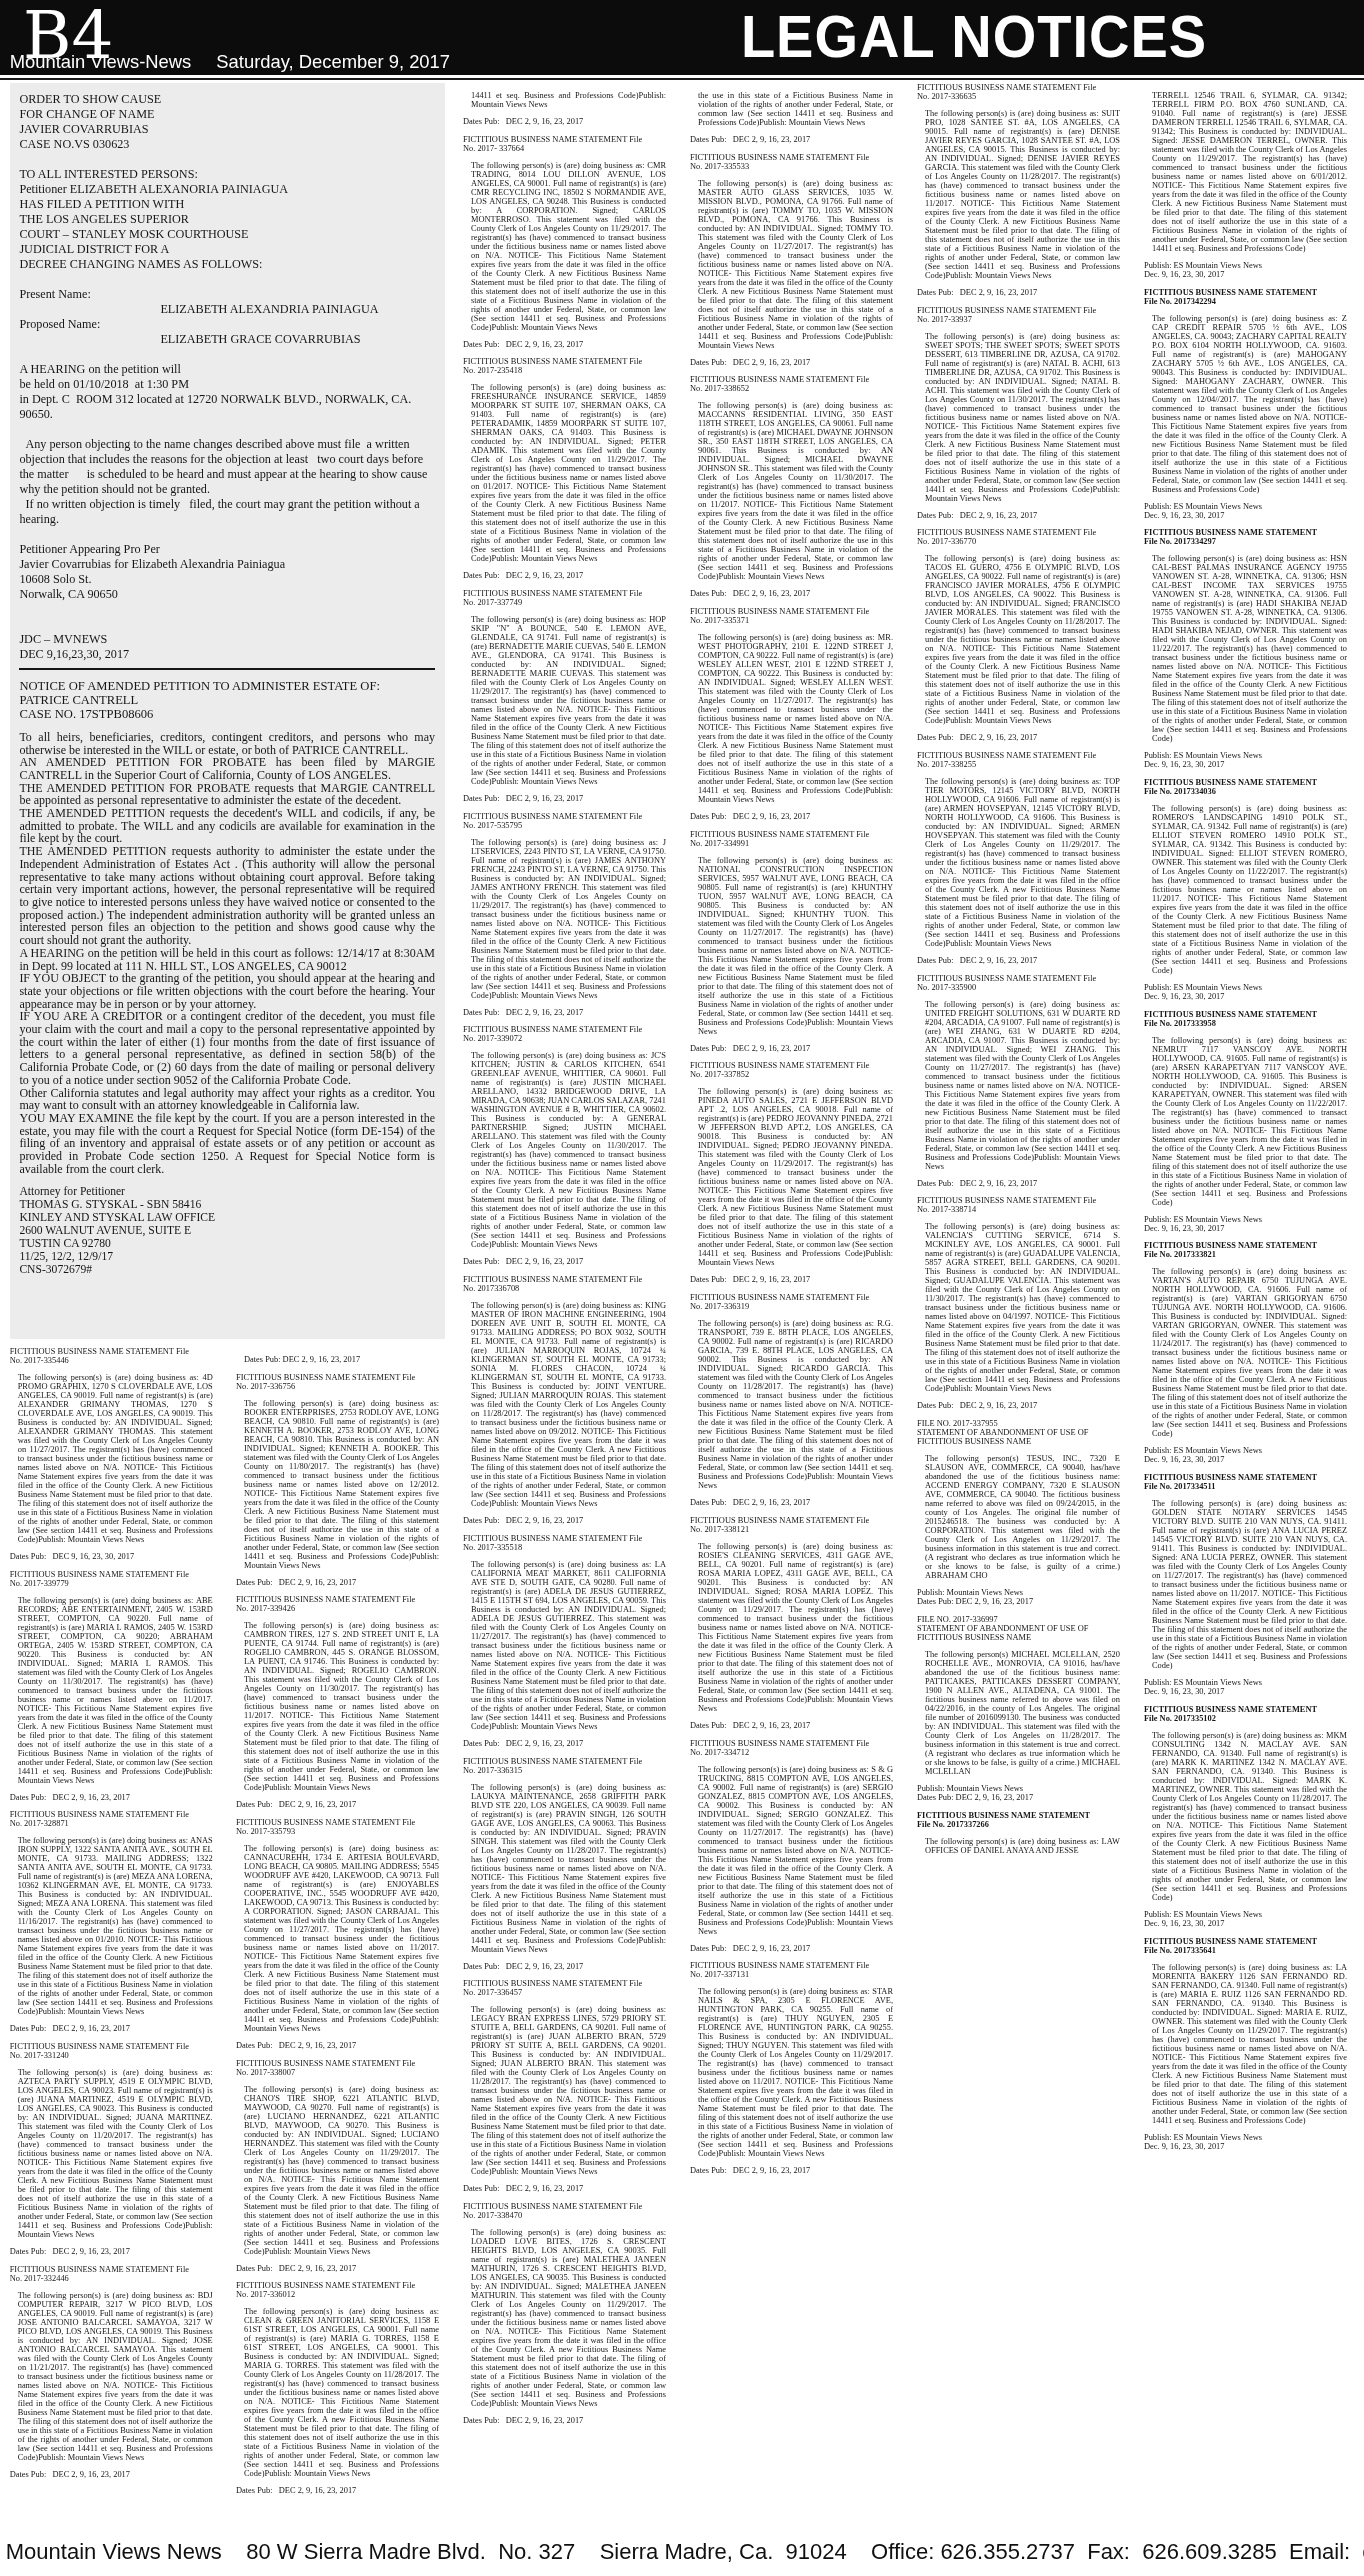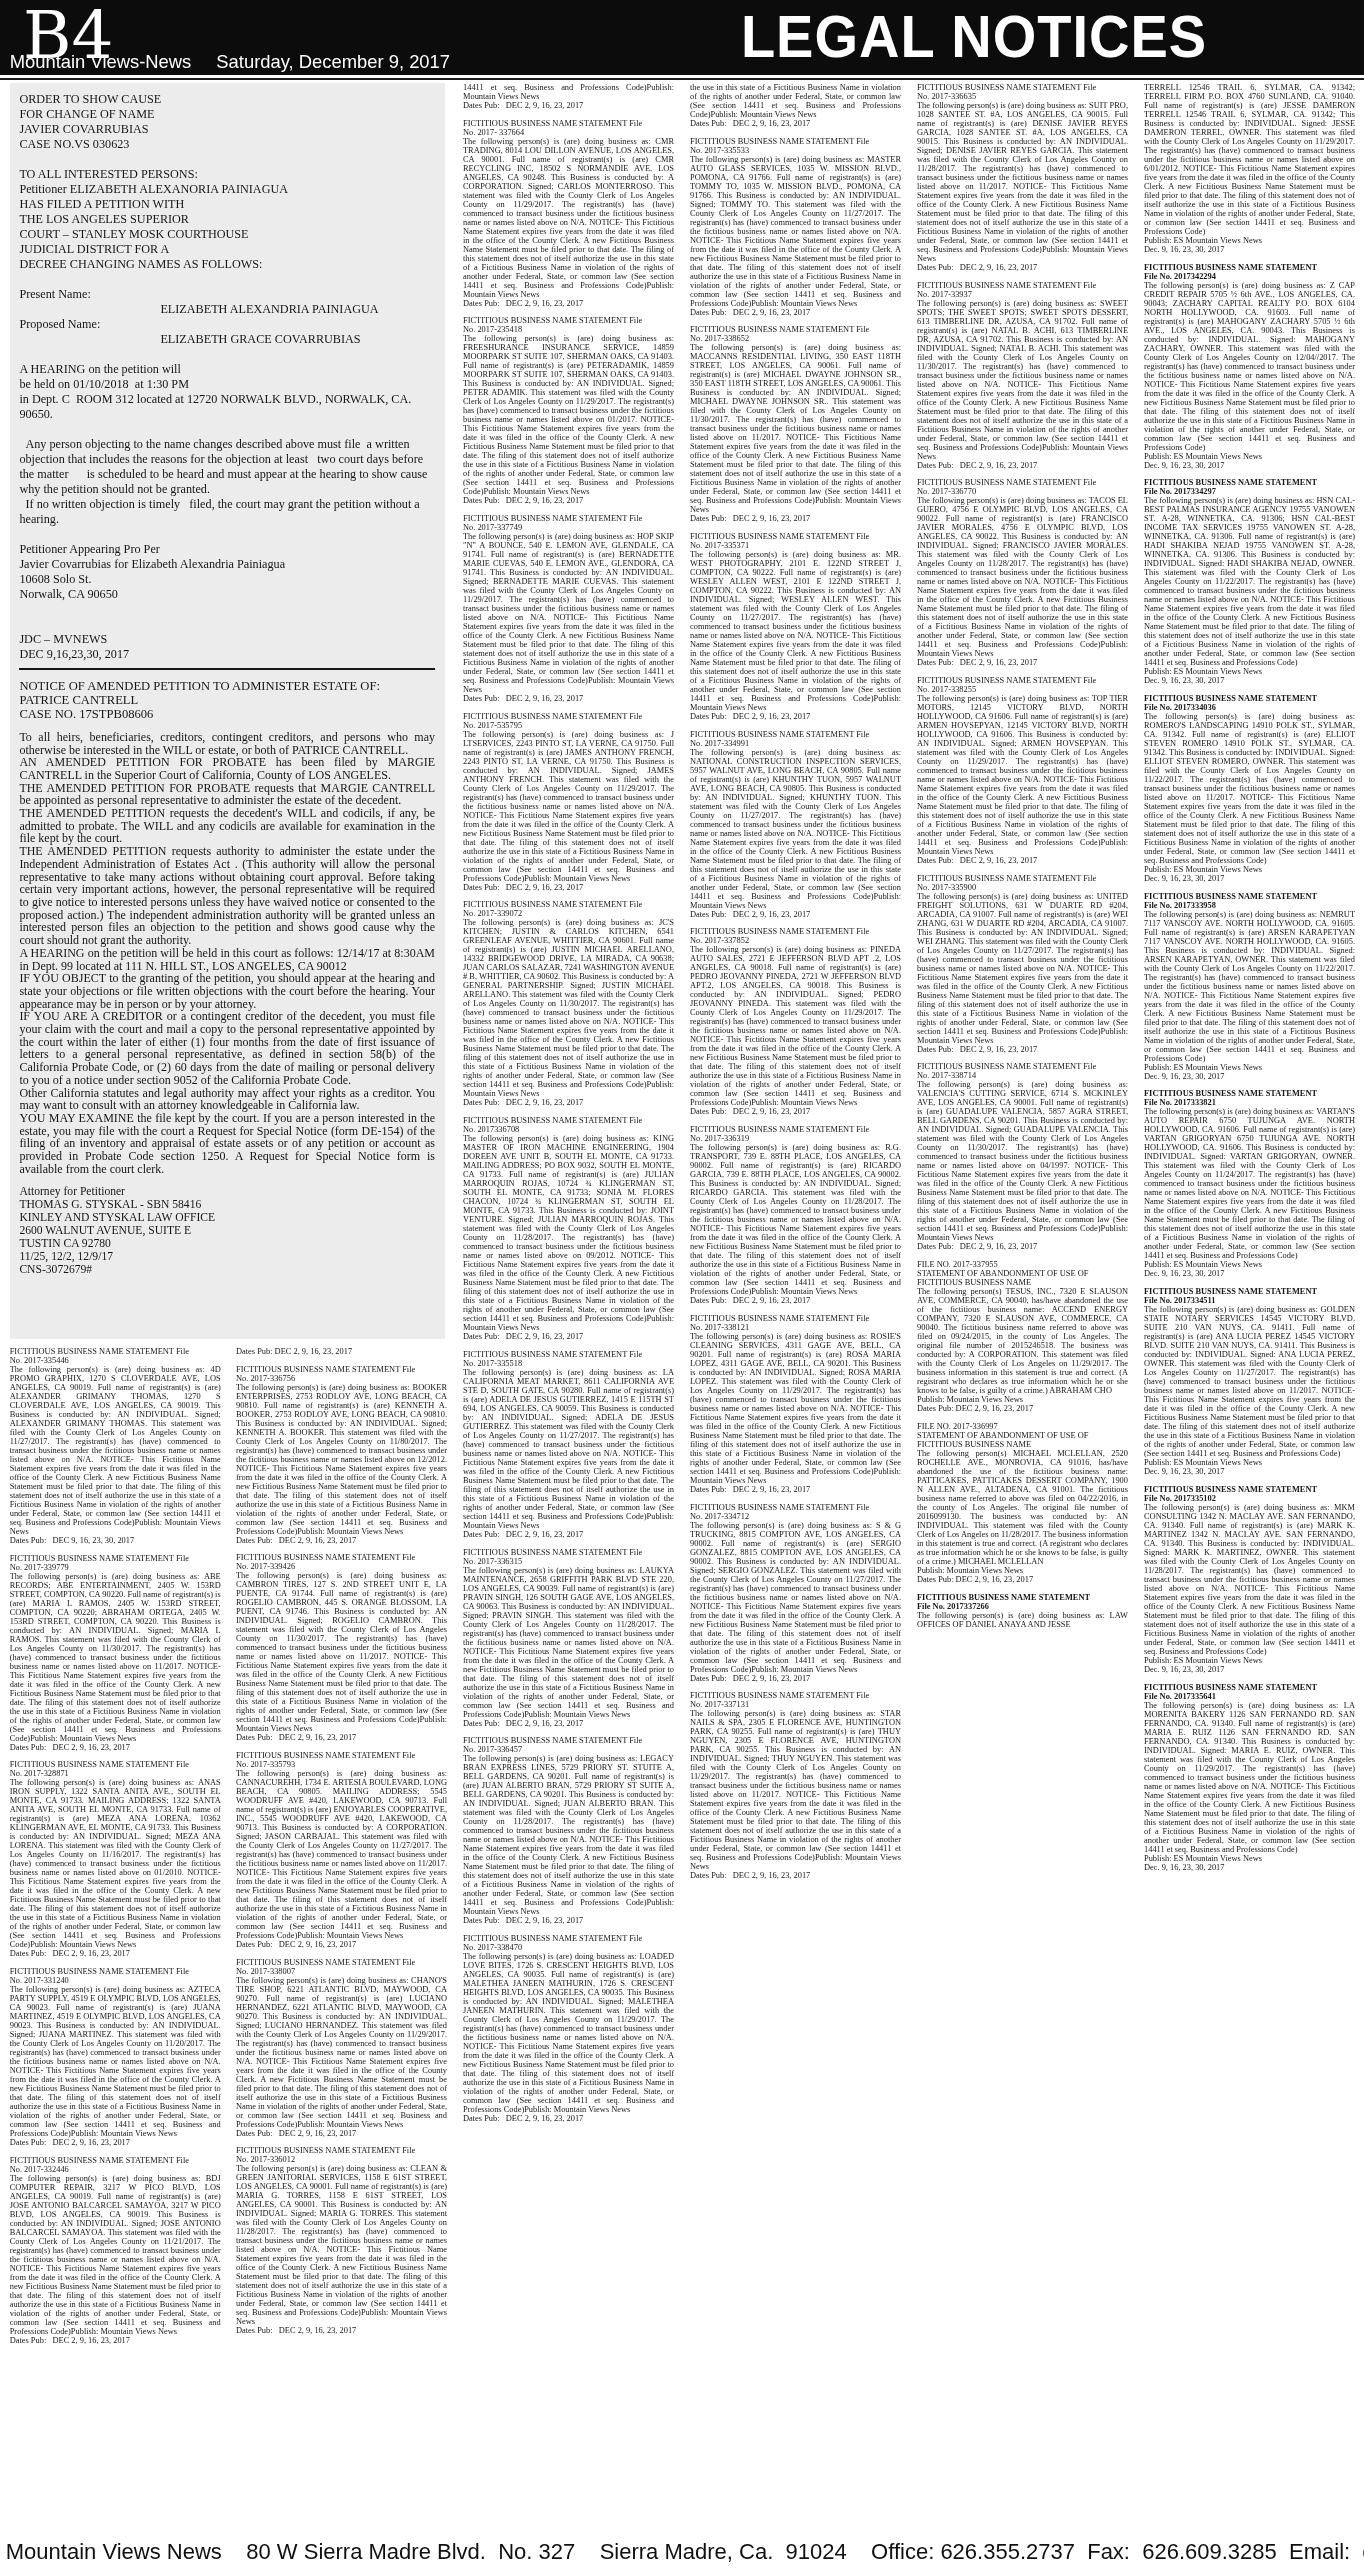--- a/index.html
+++ b/index.html
@@ -29,21 +29,21 @@
   .nb-att-gap{height:9.7px;}
 
   
   .col{position:absolute;top:83px;width:211px;height:2446px;overflow:hidden;
        font-size:8.4px;line-height:9px;}
   .col.short{top:1347px;height:1182px;}
   .c0{left:9.7px;} .c1{left:236px;} .c2{left:463px;} .c3{left:690px;} .c4{left:917px;} .c5{left:1144px;}
   .notice{margin-bottom:8.7px;}
   .nhead div{white-space:nowrap;overflow:hidden;}
   .nhead.b div{font-weight:bold;}
-  .nbody{margin:0;text-align:justify;}
+  .nbody{margin:8px;text-align:justify;}
   .nline{white-space:pre-wrap;}
 
   
   .footer{position:absolute;left:5.8px;top:2537px;width:1357px;
        font-family:"Liberation Sans", sans-serif;font-size:22px;line-height:29px;
        color:#101010;white-space:pre;}
 </style>
 </head>
 <body>
 

